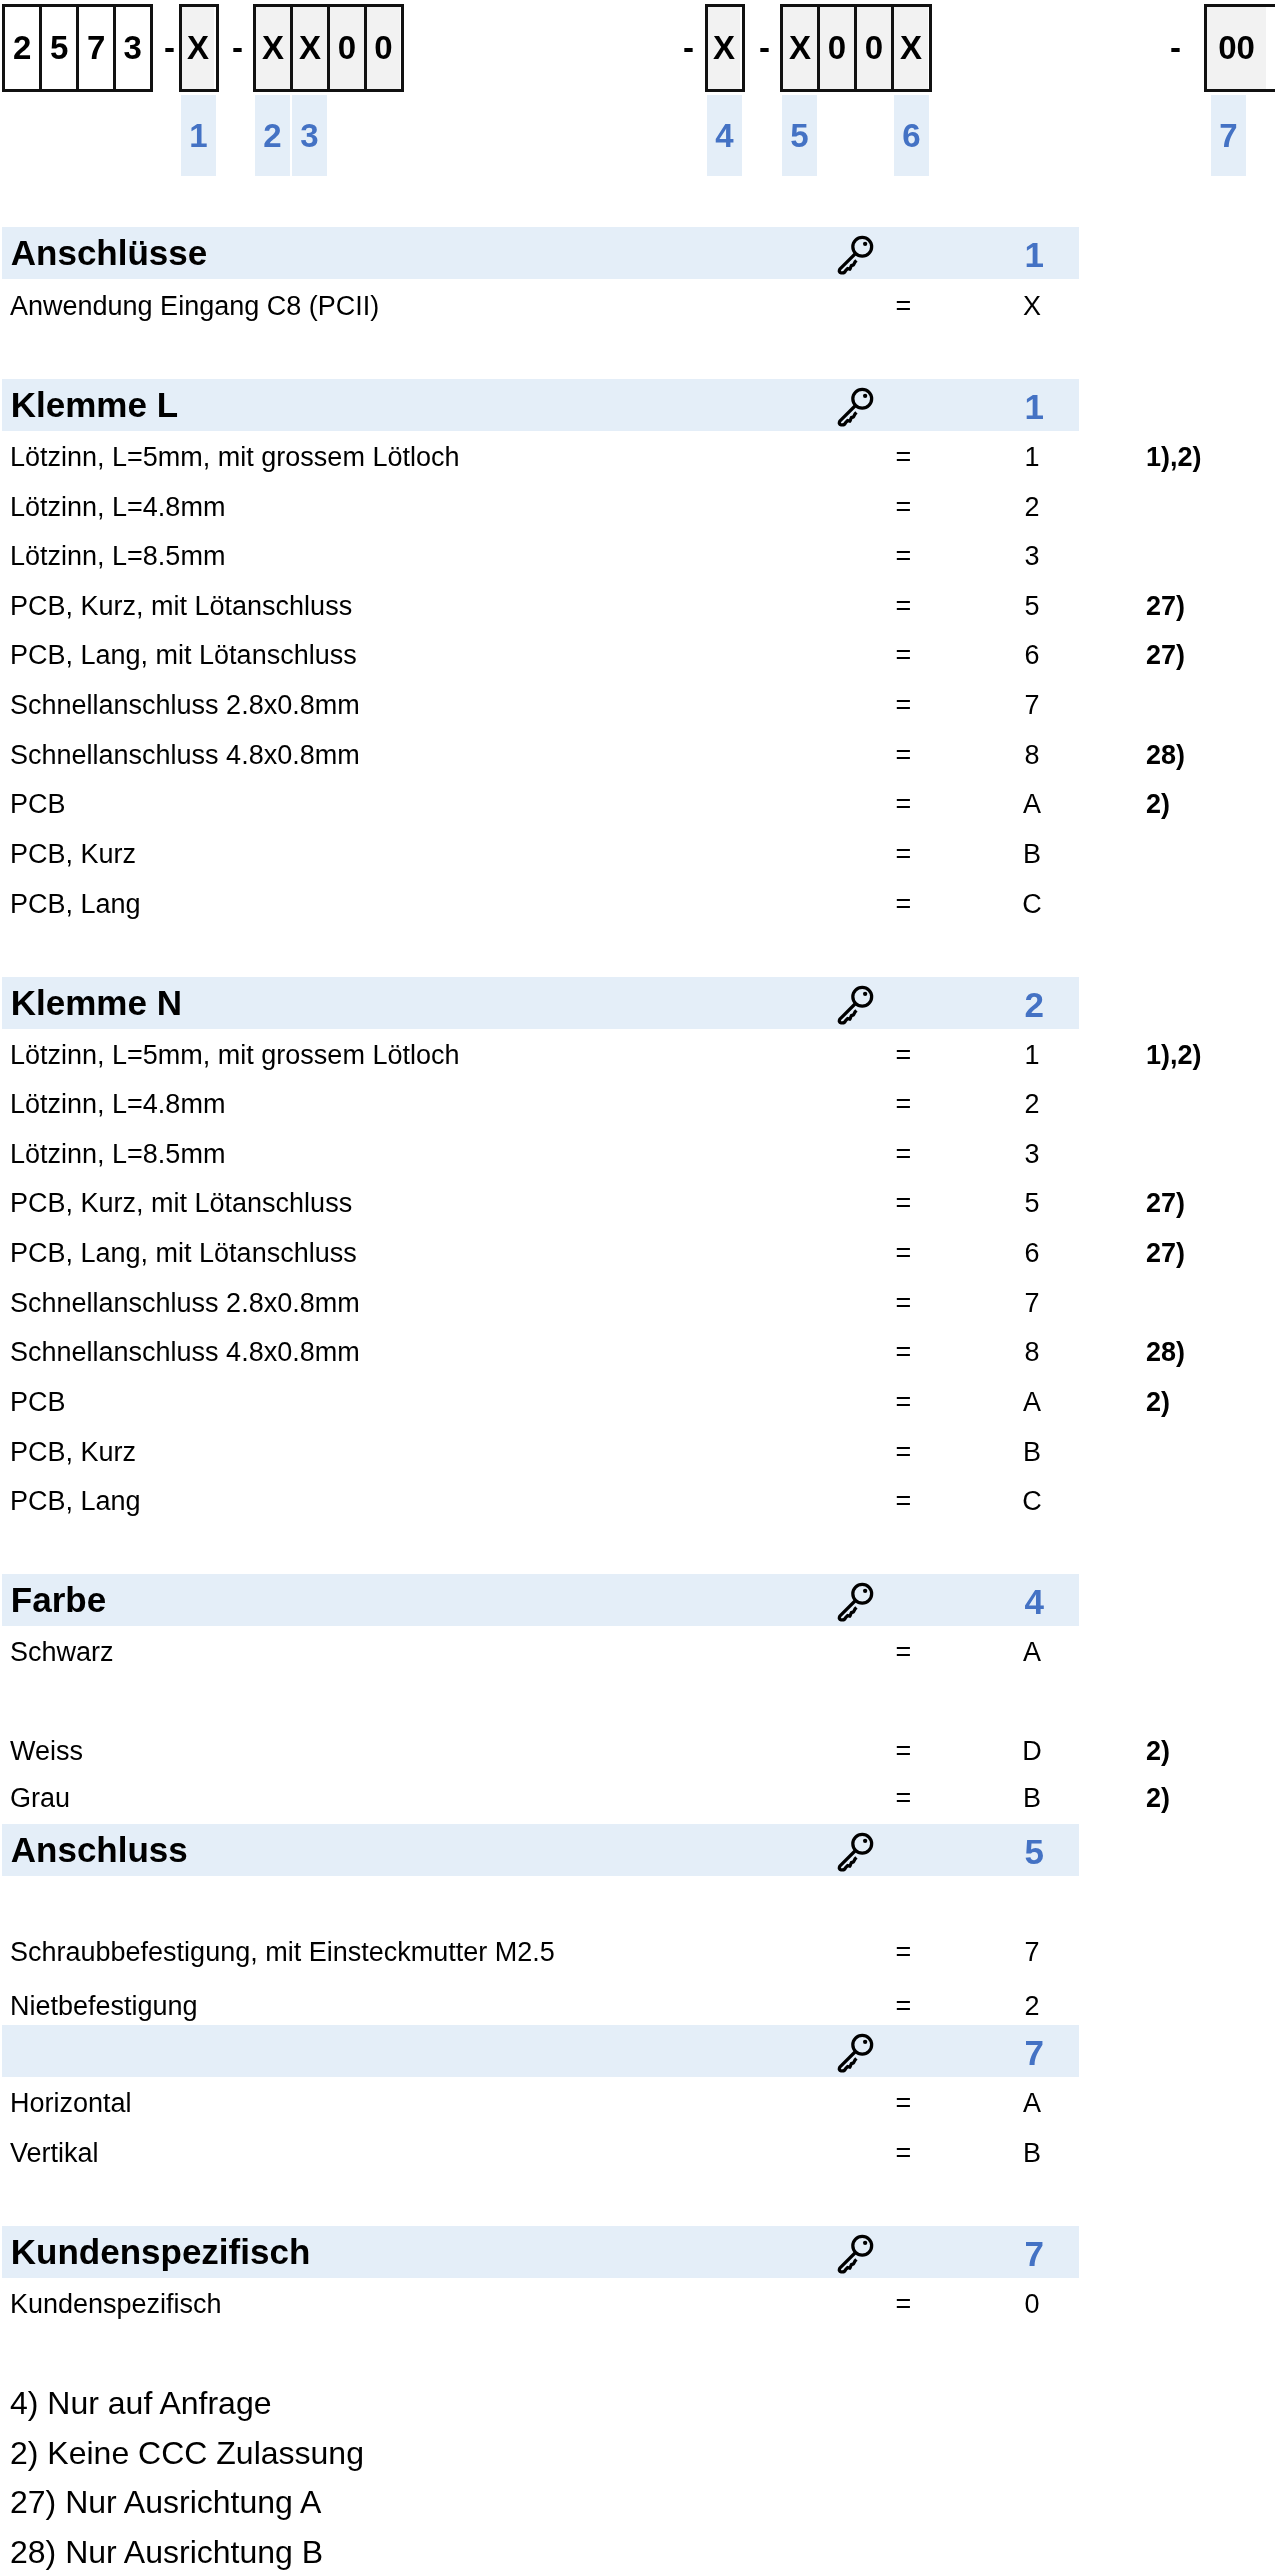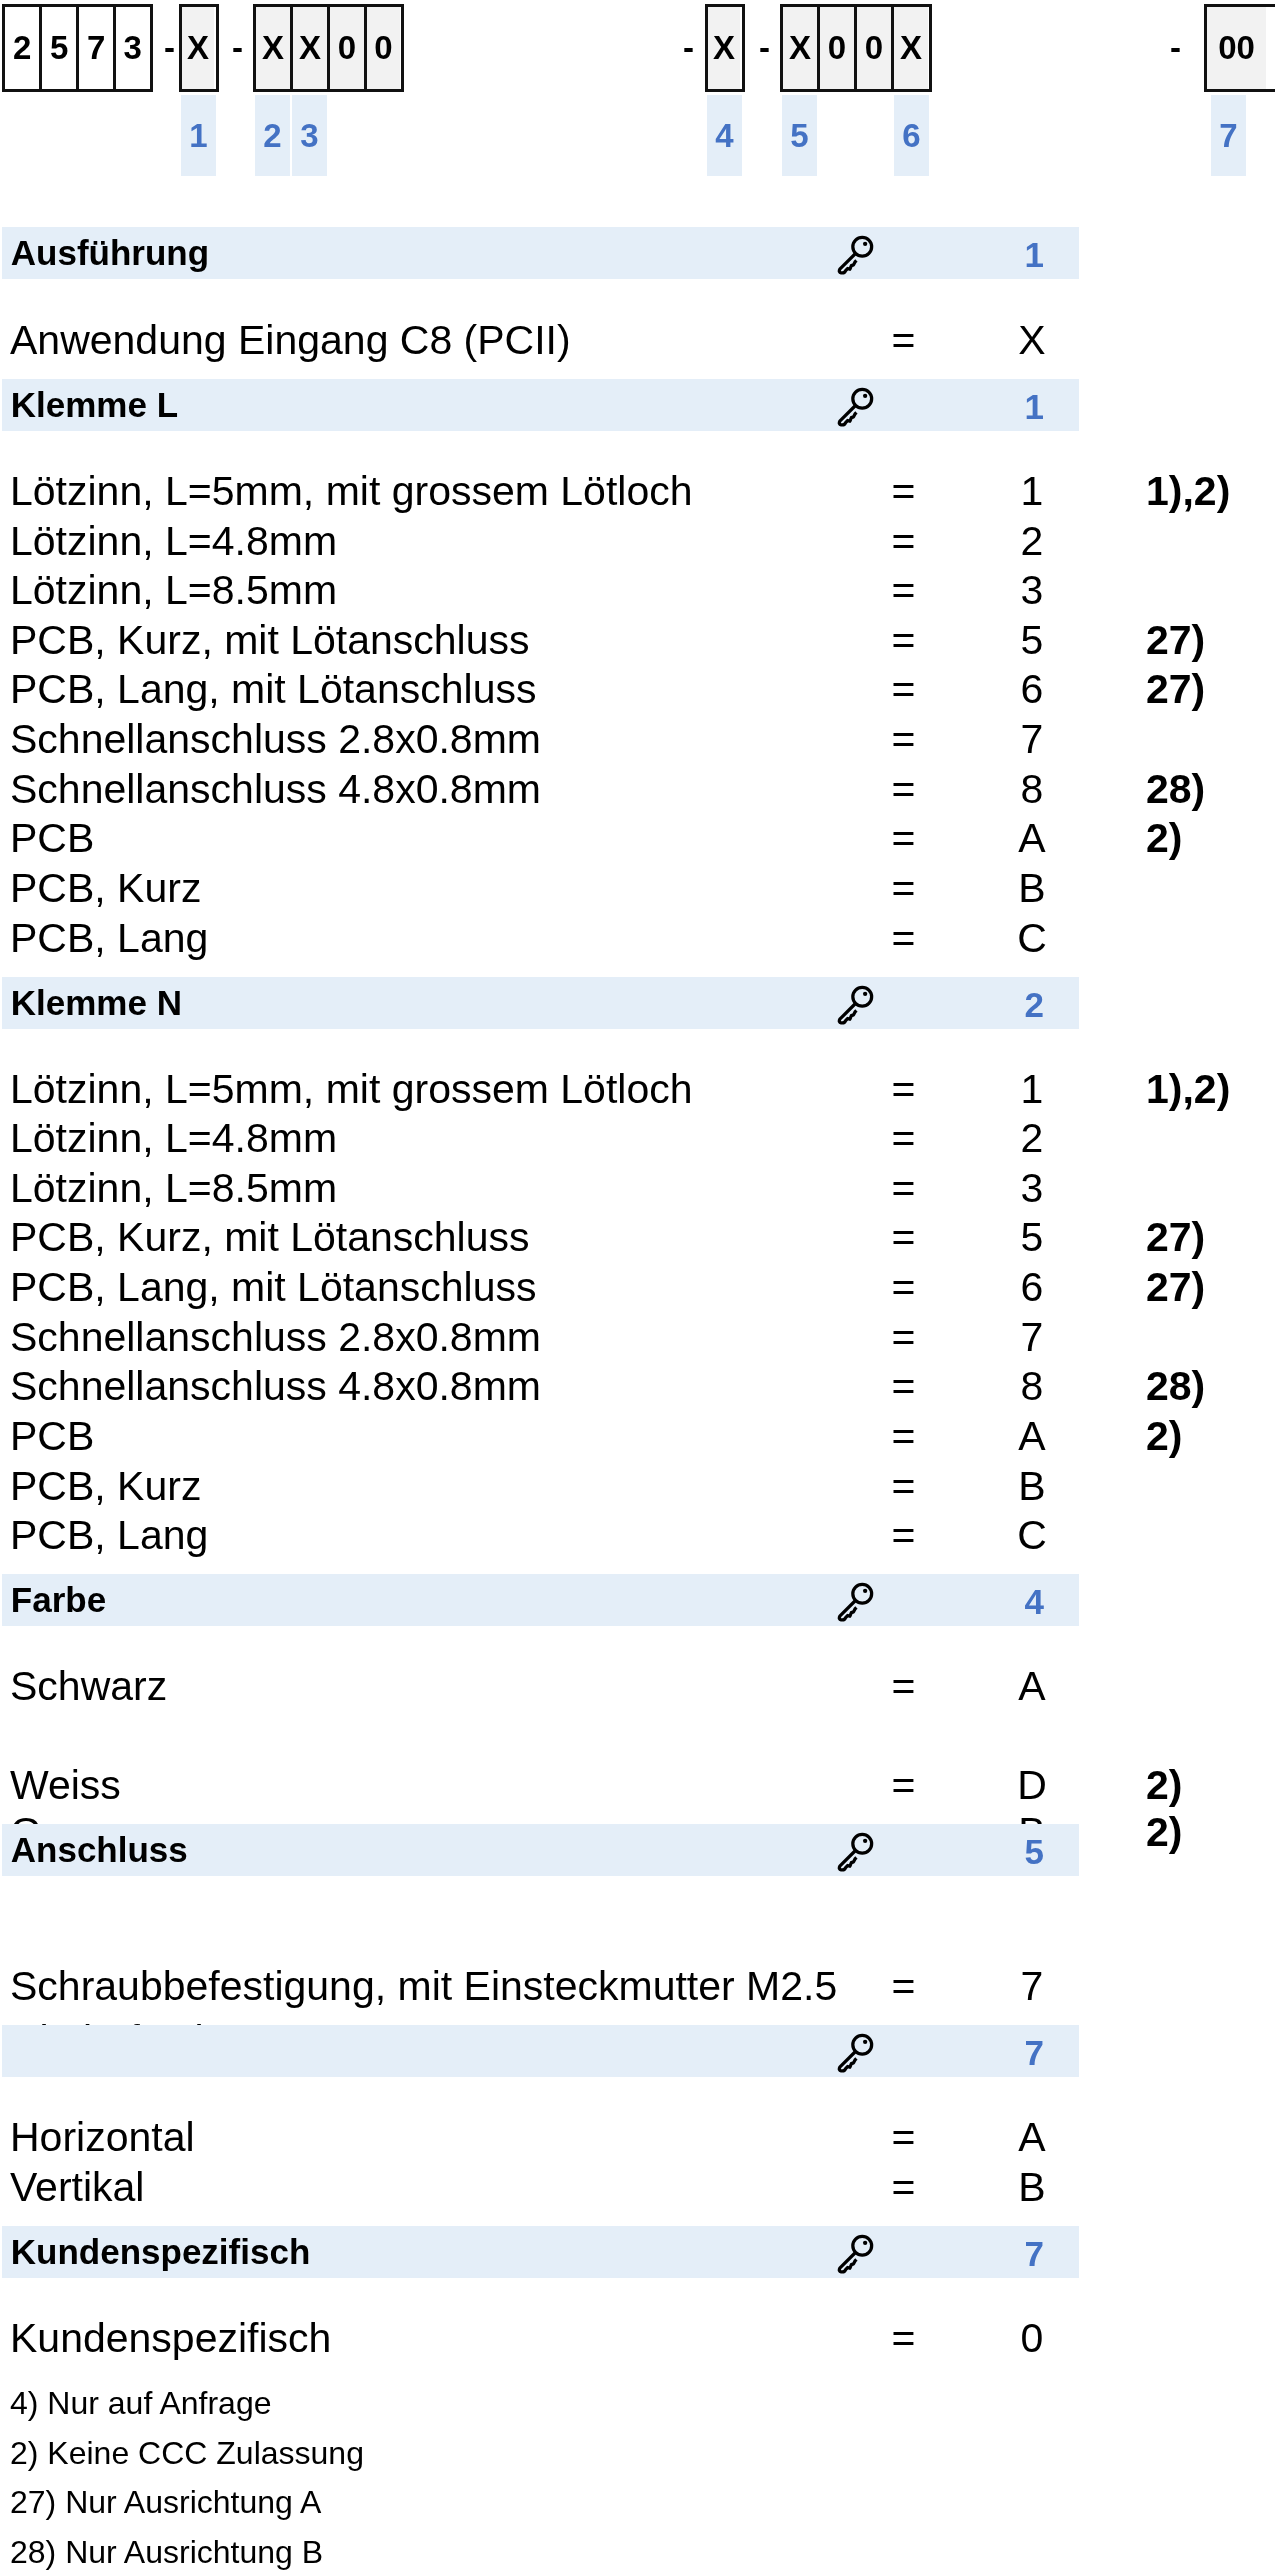--- a/index.html
+++ b/index.html
@@ -25,21 +25,21 @@
   
   .section-header { position: absolute; left: 2.2px; width: 1077px; height: 52px;
                     background: #e4eef8; }
   .section-title { position: absolute; left: 8.6px; top: 0; height: 52px; line-height: 52px;
                    font-weight: bold; font-size: 35px; white-space: nowrap; }
   .key-icon { position: absolute; left: 832px; top: 5.8px; width: 42px; height: 42px; }
   .section-pos { position: absolute; left: 1007px; width: 50px; top: 0; height: 52px;
                  line-height: 55px; text-align: center; color: #4472c4; font-weight: bold;
                  font-size: 35px; }
 
-  .row { position: absolute; left: 0; width: 1275px; height: 49px; font-size: 41px; margin-top: 34px; }
+  .row { position: absolute; left: 0; width: 1275px; height: 49px; font-size: 27px; }
   .row-label { position: absolute; left: 10px; top: 0; line-height: 49px; white-space: nowrap; }
   .row-eq { position: absolute; left: 889px; width: 29px; top: 0; line-height: 49px; text-align: center; }
   .row-val { position: absolute; left: 1007px; width: 50px; top: 0; line-height: 49px; text-align: center; }
   .row-note { position: absolute; left: 1146px; top: 0; line-height: 49px; white-space: nowrap; font-weight: bold; }
 
   .footnote { position: absolute; left: 10px; height: 49px; line-height: 49px;
               font-size: 32px; white-space: nowrap; }
 </style>
 </head>
 <body>
@@ -87,21 +87,21 @@
   <div class="pos-label" style="left:181px;width:35px">1</div>
   <div class="pos-label" style="left:255px;width:35px">2</div>
   <div class="pos-label" style="left:292px;width:35px">3</div>
   <div class="pos-label" style="left:707px;width:35px">4</div>
   <div class="pos-label" style="left:782px;width:35px">5</div>
   <div class="pos-label" style="left:894px;width:35px">6</div>
   <div class="pos-label" style="left:1211px;width:35px">7</div>
 </div>
 
 <div class="section-header" style="top:227px">
-  <span class="section-title">Ausführung</span>
+  <span class="section-title">Anschlüsse</span>
   <svg class="key-icon" viewBox="0 0 58 58">
       <circle cx="39" cy="19" r="13" fill="none" stroke="#000" stroke-width="4.5"></circle>
       <circle cx="43" cy="15" r="3" fill="#000"></circle>
       <path d="M30 28 L8 50 Q6 54 10 55 Q14 56 16 52 L19 49 L22 50 L24 45 L27 44 L29 40 L31 38" fill="none" stroke="#000" stroke-width="4.5" stroke-linejoin="round"></path>
     </svg>
   <span class="section-pos">1</span>
 </div>
 <div class="row" style="top:282px">
   <span class="row-label">Anwendung Eingang C8 (PCII)</span>
   <span class="row-eq">=</span>

